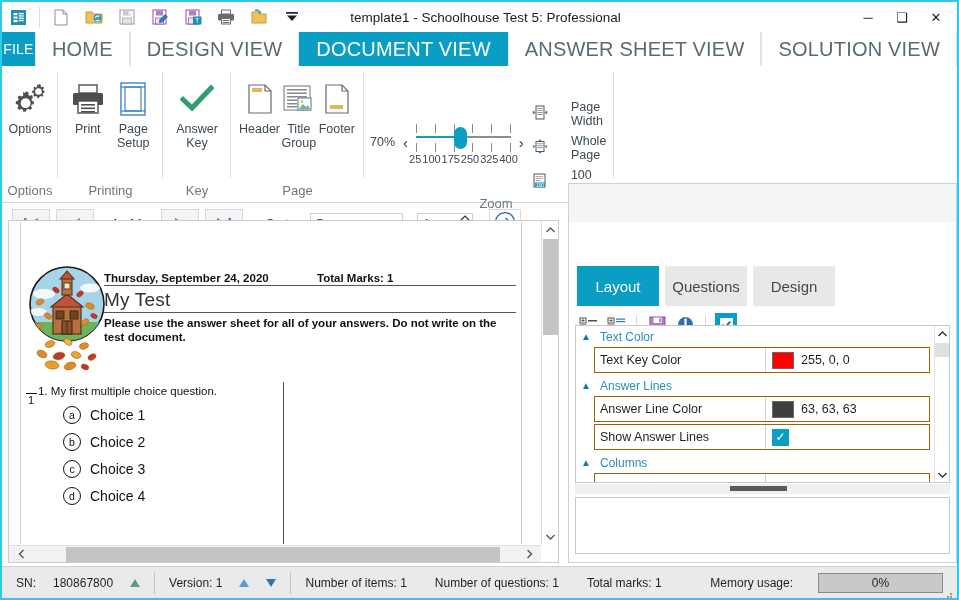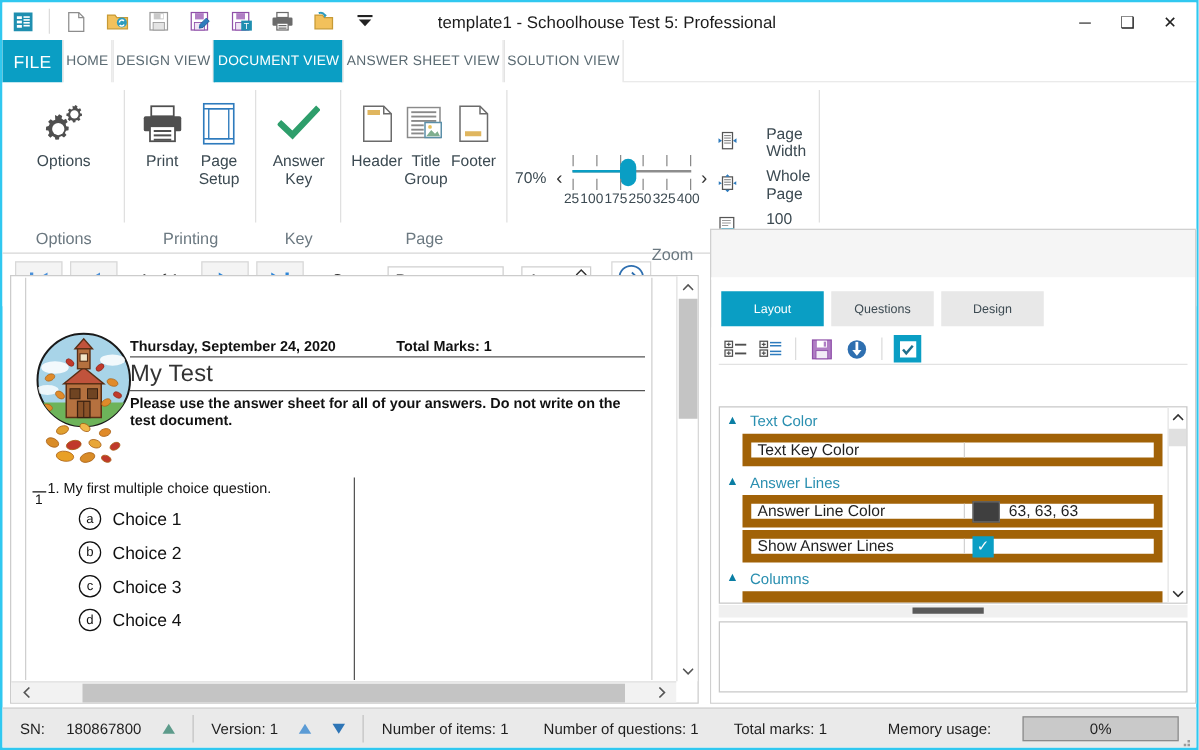--- a/index.html
+++ b/index.html
@@ -26,23 +26,23 @@
     display:flex; align-items:center; justify-content:center;
     font-size:13.5px; color:#1c1c1c; pointer-events:none;
   }
   .wincontrols { position:absolute; right:4px; top:0; height:30px; display:flex; align-items:center; }
   .wc { width:34px; height:26px; display:flex; align-items:center; justify-content:center; font-size:13px; color:#222; }
 
   
   .tabstrip { display:flex; height:34px; align-items:stretch; background:#ffffff; }
   .tab {
     display:flex; align-items:center; justify-content:center;
-    font-size:11px; color:#5a6a72; letter-spacing:.2px;
+    font-size:20px; color:#5a6a72; letter-spacing:.2px;
     border:1px solid #e3e3e3; border-bottom:none; border-top:none;
-    background:#ffffff; padding:0 2px; white-space:nowrap;
+    background:#ffffff; padding:0 16px; white-space:nowrap;
   }
   .tab.file { background:#0a9ec4; color:#fff; border:none; width:48px; padding:0; font-size:14px; }
   .tab.active { background:#0a9ec4; color:#ffffff; border-color:#0a9ec4; }
   .tabstrip-filler { flex:1; border-bottom:1px solid #e3e3e3; }
 
   
   .ribbon { height:137px; background:#ffffff; border-bottom:1px solid #d6d6d6; display:flex; position:relative; }
   .rgroup { display:flex; flex-direction:column; height:100%; position:relative; }
   .rgroup:after { content:""; position:absolute; right:0; top:6px; bottom:24px; width:1px; background:#e0e0e0; }
   .rgroup-items { flex:1; display:flex; align-items:flex-start; padding:6px 8px 0 8px; gap:2px; }
@@ -115,33 +115,33 @@
   .bubble { width:18px; height:18px; border:1px solid #111; border-radius:50%; display:flex; align-items:center; justify-content:center; font-size:10.5px; color:#111; }
   .chtext { font-size:14px; color:#111; }
   .ansrule { position:absolute; left:273px; top:160px; width:1px; height:163px; background:#555; }
 
   
   .rpanel { position:absolute; left:566px; top:181px; width:389px; height:380px; background:#f5f5f5; border:1px solid #d0d0d0; }
   .rp-head { height:38px; background:#cfcfcf; display:flex; align-items:flex-end; padding:0 10px;margin-top:40px; }
   .rp-title { font-size:15px; color:#1f1f1f; flex:1; }
   .rp-body { position:absolute; left:0; right:0; top:38px; bottom:0; background:#fff; border-top:1px solid #fff; padding:6px 6px 0 6px; }
   .ptabs { display:flex; gap:6px; padding:4px 0 6px 2px; }
-  .ptab { height:28px; min-width:82px; display:flex; align-items:center; justify-content:center; font-size:10px; color:#3c4a52; background:#e8e8e8; }
+  .ptab { height:40px; min-width:82px; display:flex; align-items:center; justify-content:center; font-size:15px; color:#3c4a52; background:#e8e8e8;margin-top:33px; }
   .ptab.active { background:#0a9ec4; color:#fff; }
   .ptoolbar { height:25px; display:flex; align-items:center; gap:6px; border-bottom:1px solid #e2e2e2; padding-left:2px; }
   .ptool { width:22px; height:22px; display:flex; align-items:center; justify-content:center; }
   .ptool.sel { background:#0a9ec4; }
   .ptool-sep { width:1px; height:18px; background:#dcdcdc; margin:0 3px; }
 
   .grid { position:absolute; left:6px; right:6px; top:102px; height:158px; border:1px solid #c8c8c8; background:#fff; overflow:hidden; }
   .grid-inner { position:absolute; left:0; top:0; right:15px; bottom:0; }
   .cat { display:flex; align-items:center; height:21px; padding-left:4px; gap:8px; }
   .cat .chev { font-size:10px; color:#0a7ea4; width:12px; text-align:center; }
   .cat .cname { font-size:12px; color:#2a8fb0; }
-  .prow { display:flex; height:26px; margin:0 4px 2px 18px; border:7px solid #a16207; }
+  .prow { display:flex; height:26px; margin:0 4px 2px 18px; border:1px solid #a16207; }
   .pname { width:171px; border-right:1px solid #d2d2d2; display:flex; align-items:center; padding-left:5px; font-size:12.5px; color:#1f1f1f; }
   .pval { flex:1; display:flex; align-items:center; padding-left:6px; gap:7px; font-size:12.5px; color:#1f1f1f; }
   .swatch { width:22px; height:17px; border:1px solid #6a6a6a; }
   .gridcheck { width:17px; height:17px; background:#0a9ec4; display:flex; align-items:center; justify-content:center; color:#fff; font-size:12px; }
   .grid-vsb { position:absolute; right:0; top:0; width:15px; bottom:0; background:#fff; border-left:1px solid #e4e4e4; }
   .gv-thumb { position:absolute; left:0; top:17px; width:15px; height:14px; background:#e0e0e0; }
   .grid-hsb { position:absolute; left:6px; right:6px; top:261px; height:10px; background:#f0f0f0; }
   .gh-thumb { position:absolute; left:155px; width:57px; top:2px; height:5px; background:#5a5a5a; }
   .descbox { position:absolute; left:6px; right:6px; top:274px; bottom:8px; border:1px solid #c8c8c8; background:#fff; }
 
@@ -249,21 +249,21 @@
     <div class="tab">HOME</div>
     <div class="tab">DESIGN VIEW</div>
     <div class="tab active">DOCUMENT VIEW</div>
     <div class="tab">ANSWER SHEET VIEW</div>
     <div class="tab">SOLUTION VIEW</div>
     <div class="tabstrip-filler"></div>
   </div>
 
   <div class="ribbon">
 
-    <div class="rgroup" style="width:98px">
+    <div class="rgroup" style="width:56px">
       <div class="rgroup-items" style="justify-content:center">
         <div class="rbtn">
           <span class="glyph">
             <svg width="38" height="36" viewBox="0 0 38 36">
               <g fill="#4f4f4f">
                 <path d="M26 3.5l1.4.6.9-1.1 1.7 1-.4 1.4 1.2.8 1.3-.7.9 1.7-1.1 1 .3 1.4 1.4.3-.1 1.9-1.4.2-.6 1.3.9 1.1-1.4 1.3-1.2-.8-1.3.5-.2 1.4-1.9.1-.4-1.4-1.3-.6-1.1.9-1.4-1.4.8-1.2-.5-1.3-1.4-.2.1-1.9 1.4-.3.6-1.3-.9-1.1 1.4-1.3 1.2.8 1.3-.5z"></path>
                 <circle cx="27.5" cy="10.5" r="3.3" fill="#fff"></circle>
               </g>
               <g fill="#4f4f4f">
                 <path d="M12 11l2 .9 1.3-1.6 2.5 1.4-.6 2 1.7 1.2 1.9-1 1.3 2.6-1.6 1.4.5 2 2 .5-.2 2.8-2 .3-.9 1.9 1.3 1.6-2 1.9-1.8-1.2-1.9.8-.3 2-2.8.2-.6-2-1.9-.9-1.6 1.3-2-2 1.2-1.8-.8-1.9-2-.3.2-2.8 2-.5.9-1.9-1.3-1.6 2-1.9 1.8 1.2 1.9-.8z"></path>
@@ -696,20 +696,24 @@
       </div>
 
       <div class="grid">
         <div class="grid-inner">
           <div class="cat">
             <span class="chev">▲</span>
             <span class="cname">Text Color</span>
           </div>
           <div class="prow">
             <div class="pname">Text Key Color</div>
+            <div class="pval">
+              <span class="swatch" id="sw-key" style="background: rgb(255, 0, 0);"></span>
+              <span>255, 0, 0</span>
+            </div>
           </div>
           <div class="cat">
             <span class="chev">▲</span>
             <span class="cname">Answer Lines</span>
           </div>
           <div class="prow">
             <div class="pname">Answer Line Color</div>
             <div class="pval">
               <span class="swatch" id="sw-ans" style="background: rgb(63, 63, 63);"></span>
               <span>63, 63, 63</span>

